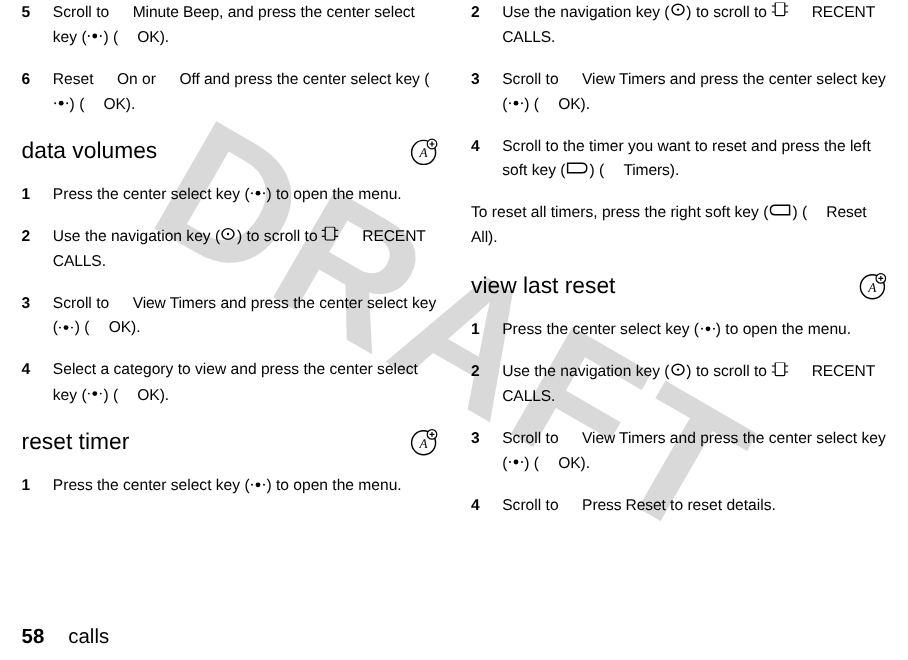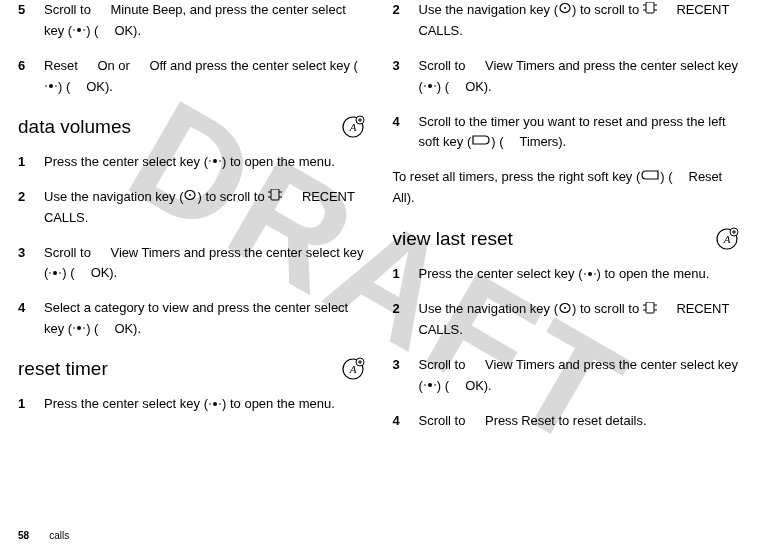--- a/index.html
+++ b/index.html
@@ -58,21 +58,21 @@
     align-items:center;
     justify-content:space-between;
   }
   .heading-text{font-weight:normal;}
   .small-icon{display:inline-block;vertical-align:middle;}
   .badge svg{display:block;}
   .footer{
     position:absolute;
     bottom:6px;
     left:18px;
-    font-size:10px;
+    font-size:17px;
     z-index:1;
   }
   .footer .pagenum{font-weight:bold;margin-right:20px;}
   .para{margin:0 0 15px;}
 </style>
 </head>
 <body>
 
 <div class="watermark">DRAFT</div>
 

